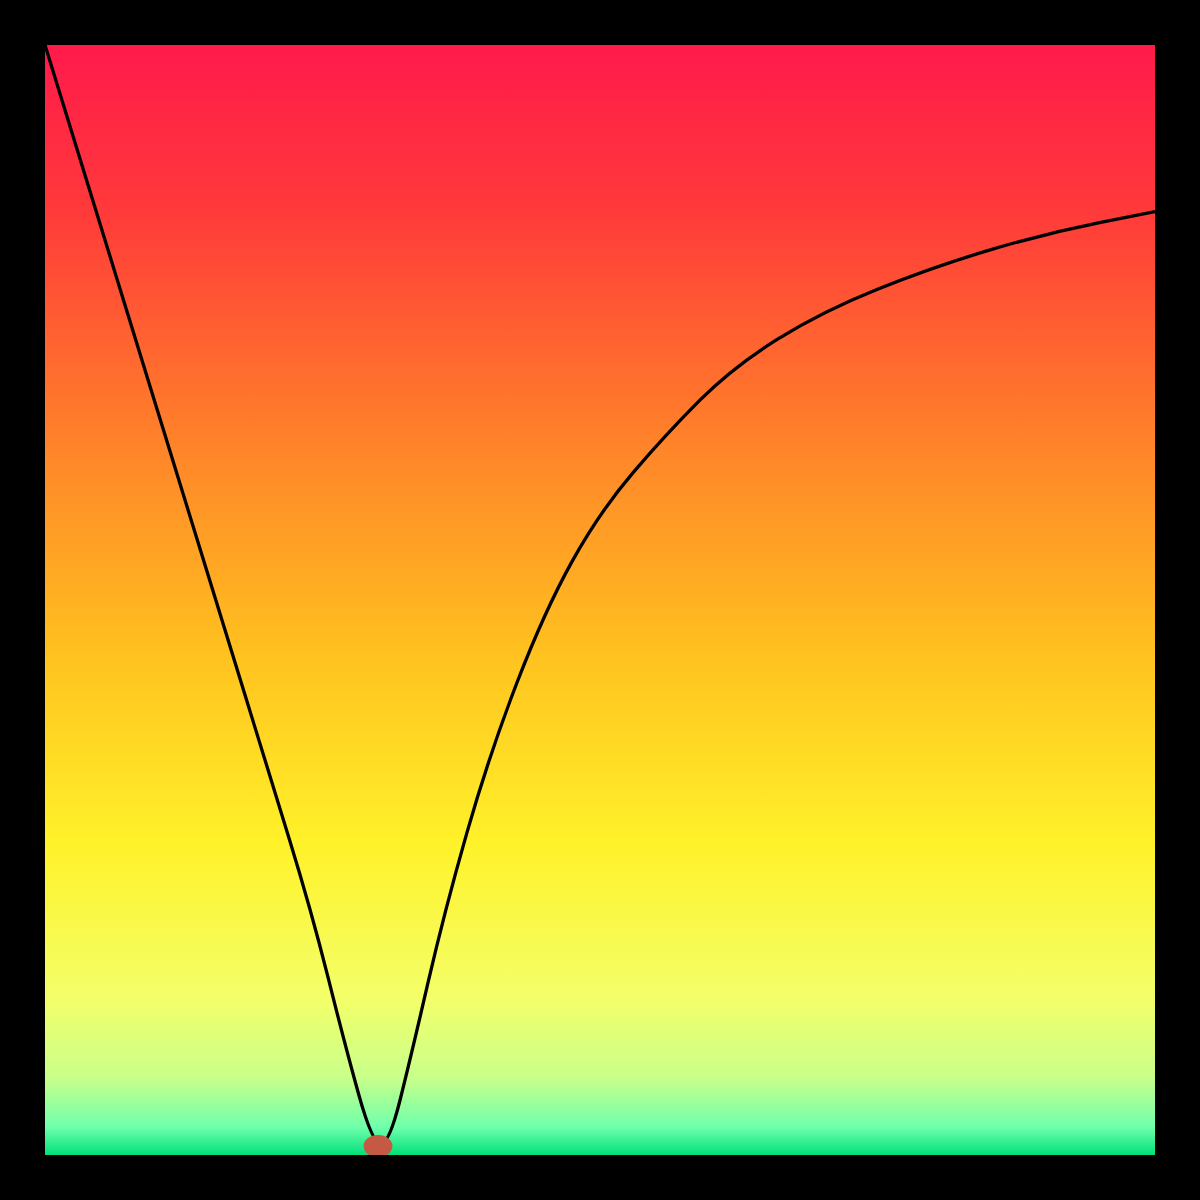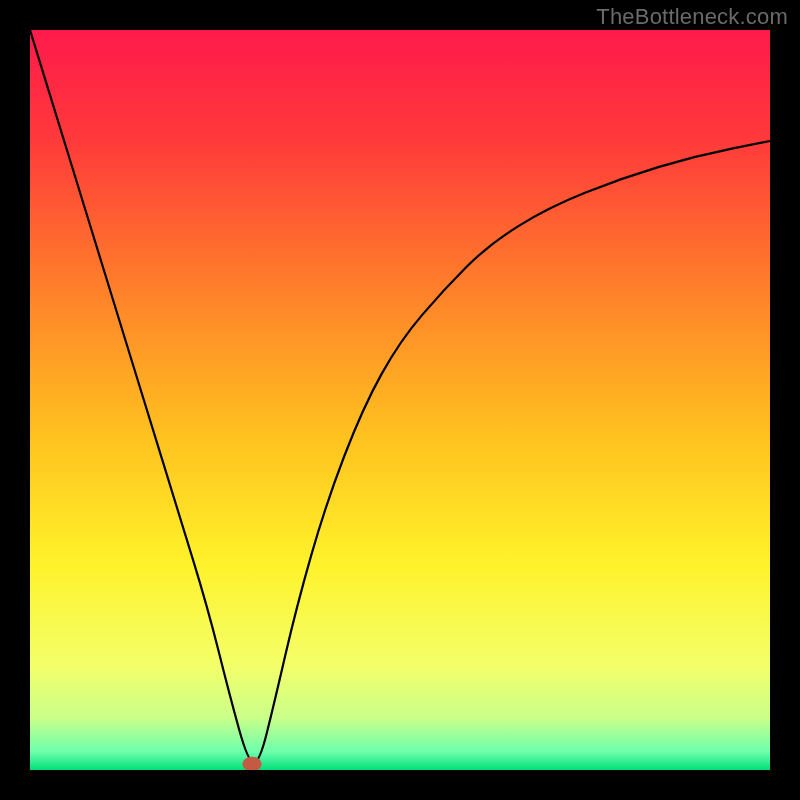--- a/index.html
+++ b/index.html
@@ -41,21 +41,20 @@
   }
   .marker {
     fill: #c55a44;
     stroke: none;
   }
 </style>
 </head>
 <body>
 
 <div class="frame">
-  <div class="watermark">TheBottleneck.com</div>
 
   <div class="plot">
     <svg viewBox="0 0 100 100" preserveAspectRatio="none">
       <defs>
         <linearGradient id="bg-grad" x1="0" y1="0" x2="0" y2="1">
         <stop offset="0%" stop-color="#ff1a4b"></stop>
             <stop offset="15%" stop-color="#ff3a3a"></stop>
             <stop offset="35%" stop-color="#ff802a"></stop>
             <stop offset="55.00000000000001%" stop-color="#ffc21f"></stop>
             <stop offset="72%" stop-color="#fff22a"></stop>

